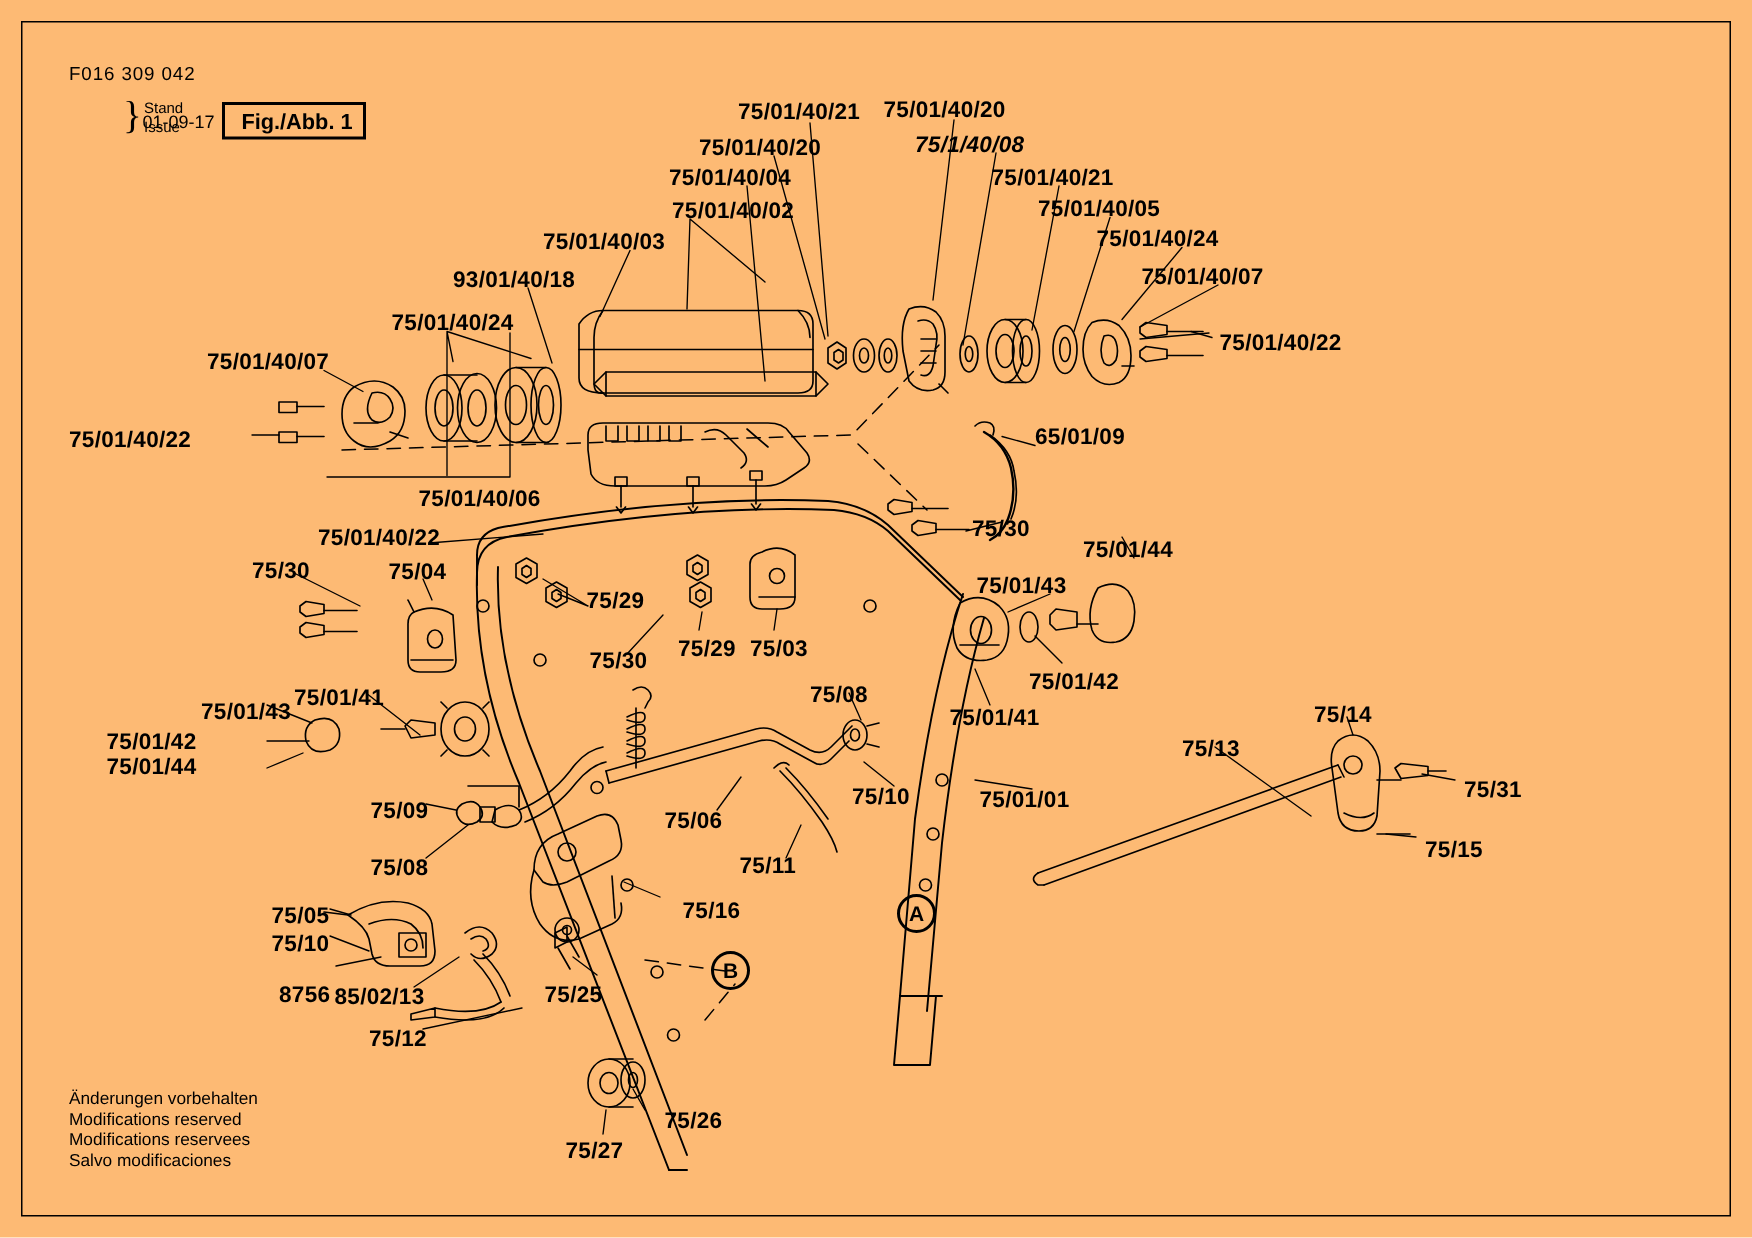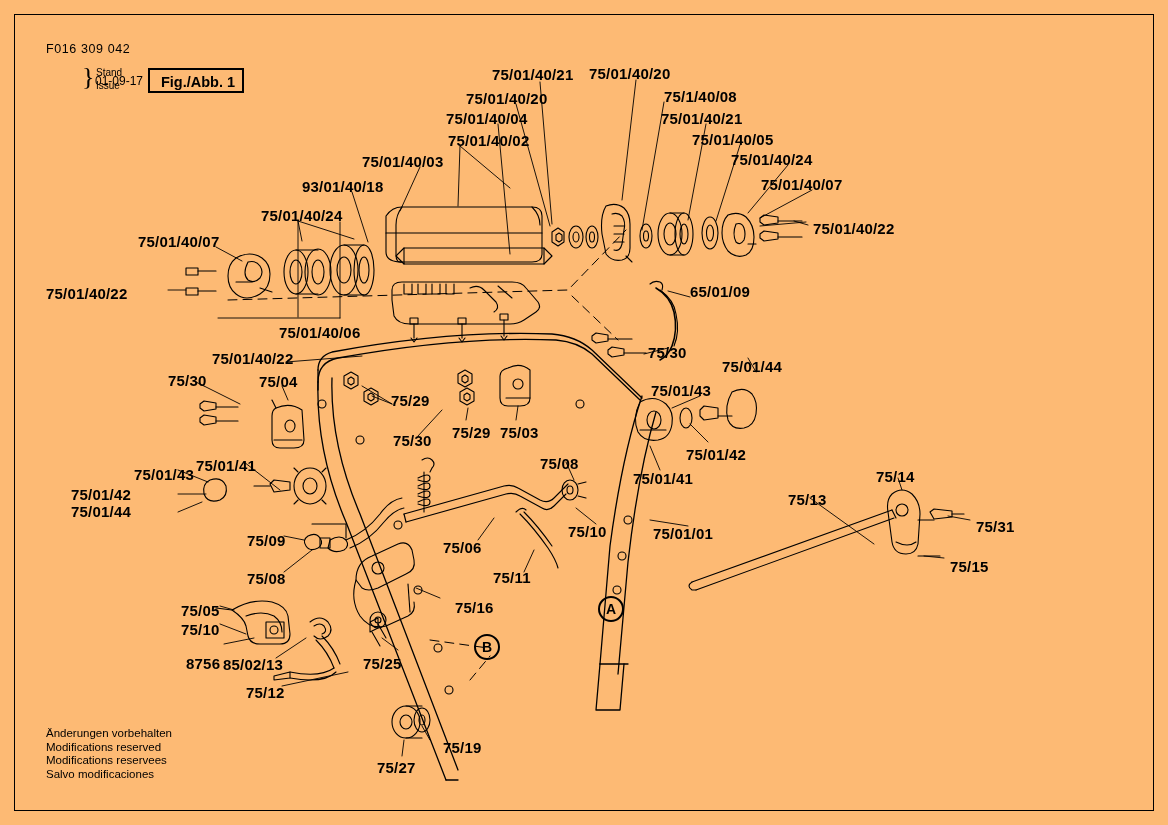--- a/index.html
+++ b/index.html
@@ -404,21 +404,21 @@
     <span>A</span>
   </div>
   <div class="callout" style="left:474px;top:634px;">
     <span>B</span>
   </div>
 
   <div id="labels">
       <div class="lbl" style="left: 492px; top: 66px;">75/01/40/21</div>
       <div class="lbl" style="left: 589px; top: 65px;">75/01/40/20</div>
       <div class="lbl" style="left: 466px; top: 90px;">75/01/40/20</div>
-      <div class="lbl" style="left: 664px; top: 88px;">75/1/40/08</div>
+      <div class="lbl" style="left: 610px; top: 88px; font-style: italic;">75/1/40/08</div>
       <div class="lbl" style="left: 446px; top: 110px;">75/01/40/04</div>
       <div class="lbl" style="left: 661px; top: 110px;">75/01/40/21</div>
       <div class="lbl" style="left: 402px; top: 132px; margin-left: 46px;">75/01/40/02</div>
       <div class="lbl" style="left: 692px; top: 131px;">75/01/40/05</div>
       <div class="lbl" style="left: 362px; top: 153px;">75/01/40/03</div>
       <div class="lbl" style="left: 731px; top: 151px;">75/01/40/24</div>
       <div class="lbl" style="left: 302px; top: 178px;">93/01/40/18</div>
       <div class="lbl" style="left: 761px; top: 176px;">75/01/40/07</div>
       <div class="lbl" style="left: 261px; top: 207px;">75/01/40/24</div>
       <div class="lbl" style="left: 813px; top: 220px;">75/01/40/22</div>
@@ -453,21 +453,21 @@
       <div class="lbl" style="left: 950px; top: 558px;">75/15</div>
       <div class="lbl" style="left: 247px; top: 570px;">75/08</div>
       <div class="lbl" style="left: 493px; top: 569px;">75/11</div>
       <div class="lbl" style="left: 455px; top: 599px;">75/16</div>
       <div class="lbl" style="left: 181px; top: 602px;">75/05</div>
       <div class="lbl" style="left: 181px; top: 621px;">75/10</div>
       <div class="lbl" style="left: 186px; top: 639px; margin-top: 16px;">8756</div>
       <div class="lbl" style="left: 363px; top: 655px;">75/25</div>
       <div class="lbl" style="left: 223px; top: 656px;">85/02/13</div>
       <div class="lbl" style="left: 246px; top: 684px;">75/12</div>
-      <div class="lbl" style="left: 443px; top: 739px;">75/19</div>
+      <div class="lbl" style="left: 443px; top: 739px;">75/26</div>
       <div class="lbl" style="left: 377px; top: 759px;">75/27</div>
     </div>
 
   <div class="footer">
     <div>Änderungen vorbehalten</div>
     <div>Modifications reserved</div>
     <div>Modifications reservees</div>
     <div>Salvo modificaciones</div>
   </div>
 

